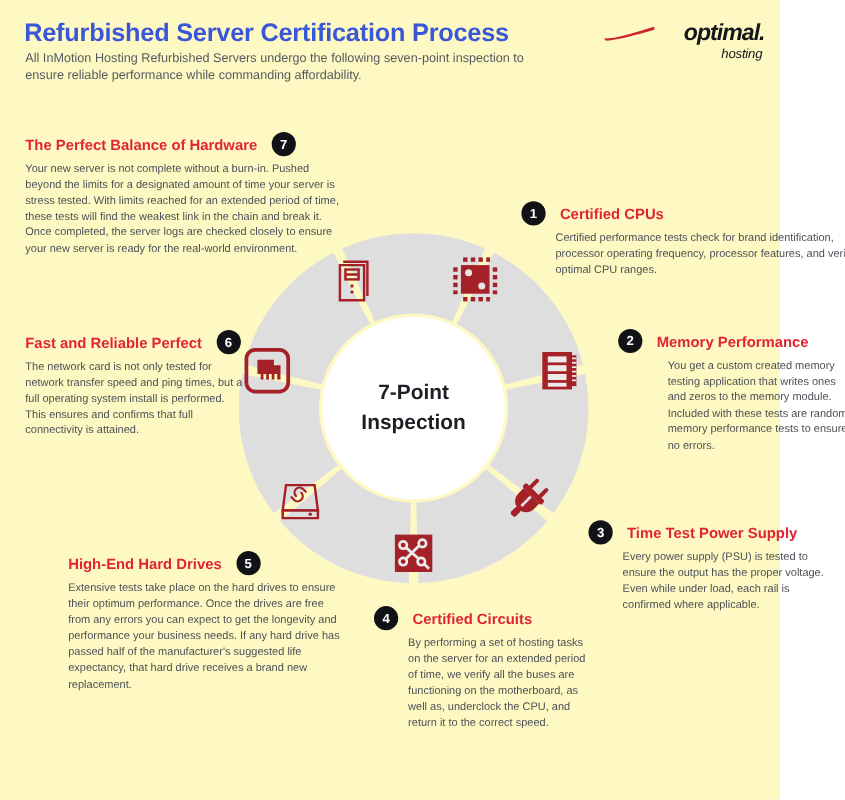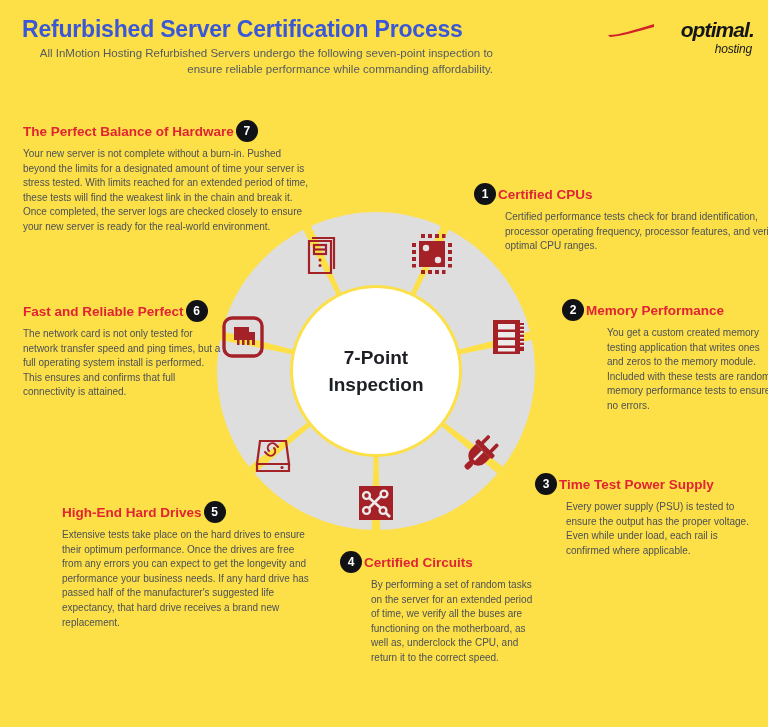--- a/index.html
+++ b/index.html
@@ -5,42 +5,41 @@
   * { box-sizing: border-box; }
   html, body {
     margin: 0; padding: 0;
     width: 768px; height: 727px;
     background: #ffffff;
     font-family: "Liberation Sans", sans-serif;
     overflow: hidden;
   }
   #page {
     position: relative;
-    width: 768px; height: 727px;
-    background: #fde047;
+    width: 709px; height: 727px;
+    background: #fef9c3;
   }
 
   
   #header-title {
     position: absolute;
     left: 22px; top: 16px;
     font-size: 23px;
     font-weight: bold;
     color: #3a57d8;
     letter-spacing: -0.2px;
     white-space: nowrap;
   }
   #header-subtitle {
     position: absolute;
     left: 23px; top: 45px;
     width: 470px;
     font-size: 11.5px;
     line-height: 16px;
     color: #555a60;
-    text-align: right;
   }
 
   
   #logo {
     position: absolute;
     right: 14px; top: 16px;
     width: 146px; height: 46px;
   }
   .logo-wordmark {
     position: absolute;
@@ -87,21 +86,21 @@
     position: absolute;
     width: 48px; height: 48px;
     transform: translate(-50%, -50%);
   }
 
   
   .step { position: absolute; }
   .step-head {
     display: flex;
     align-items: center;
-    gap: 2px;
+    gap: 13px;
     margin-bottom: 5px;
   }
   .badge {
     flex: 0 0 auto;
     width: 22px; height: 22px;
     border-radius: 50%;
     background: #111215;
     color: #ffffff;
     font-size: 12px;
     font-weight: bold;
@@ -306,21 +305,21 @@
       <div class="badge">5</div>
     </div>
     <div class="step-body">Extensive tests take place on the hard drives to ensure their optimum performance. Once the drives are free from any errors you can expect to get the longevity and performance your business needs. If any hard drive has passed half of the manufacturer's suggested life expectancy, that hard drive receives a brand new replacement.</div>
   </div>
 
   <div class="step" id="step-4">
     <div class="step-head">
       <div class="badge">4</div>
       <div class="step-title">Certified Circuits</div>
     </div>
-    <div class="step-body">By performing a set of random tasks on the server for an extended period of time, we verify all the buses are functioning on the motherboard, as well as, underclock the CPU, and return it to the correct speed.</div>
+    <div class="step-body">By performing a set of hosting tasks on the server for an extended period of time, we verify all the buses are functioning on the motherboard, as well as, underclock the CPU, and return it to the correct speed.</div>
   </div>
 
   <div class="step" id="step-3">
     <div class="step-head">
       <div class="badge">3</div>
       <div class="step-title">Time Test Power Supply</div>
     </div>
     <div class="step-body">Every power supply (PSU) is tested to ensure the output has the proper voltage. Even while under load, each rail is confirmed where applicable.</div>
   </div>
 

